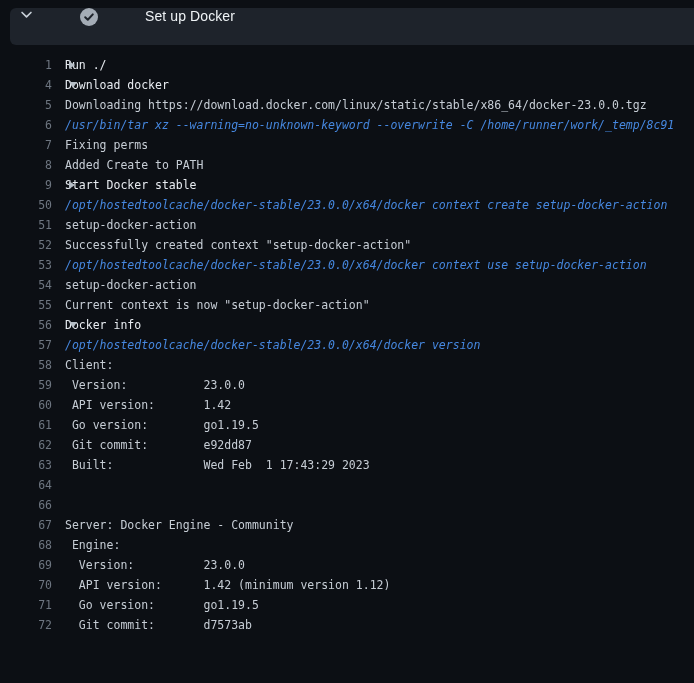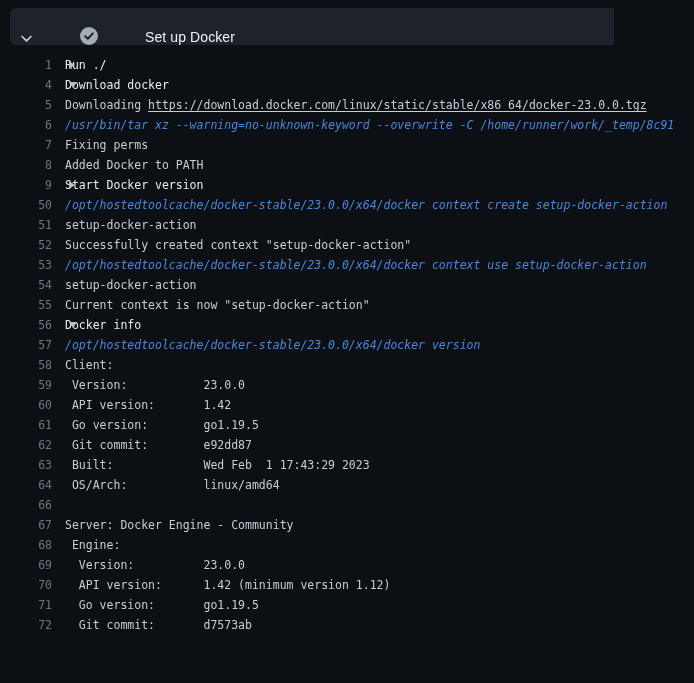--- a/index.html
+++ b/index.html
@@ -6,25 +6,25 @@
   html, body {
     width: 694px; height: 683px;
     background: #0c0f14;
     overflow: hidden;
     font-family: "Liberation Sans", sans-serif;
   }
   
   .step-header {
     position: absolute;
     left: 10px; top: 8px;
-    width: 604px; height: 37px;
+    width: 684px; height: 37px;
     background: #1e232b;
     border-radius: 6px 0 0 6px;
     display: flex;
-    align-items: flex-end;
+    align-items: flex-start;
     padding-left: 10px;
     cursor: pointer;
     gap: 37px;
   }
   .chevron-wrap { width: 13px; height: 13px; margin-right: 10px; display: flex; align-items: center; justify-content: center; }
   .status-wrap  { width: 18px; height: 18px; margin-right: 10px; }
   .step-title {
     color: #eff3f6;
     font-size: 14px;
     letter-spacing: 0.1px;
@@ -57,21 +57,20 @@
   }
   .log-row pre.content {
     margin-left: 13px;
     font: inherit;
     line-height: 20px;
     color: #c6cdd5;
     white-space: pre;
   }
   .log-row pre.content .log-link {
     color: #c6cdd5;
-    text-decoration: underline;
     text-underline-offset: 2px;
     cursor: pointer;
   }
   .log-row.kind-command pre.content { color: #4688e0; font-style: italic; }
   .log-row.kind-group  pre.content { color: #e8ecf1; cursor: pointer; }
   .tri {
     position: absolute;
     left: 69px; top: 50%;
     transform: translateY(-50%);
     width: 0; height: 0;
@@ -104,37 +103,37 @@
   </span>
   <span class="step-title">Set up Docker</span>
 </div>
 
 <div class="log-body" id="log-body">
     <div class="log-row kind-group"><span class="ln">1</span><span class="tri right"></span><pre class="content">Run ./</pre></div>
     <div class="log-row kind-group"><span class="ln">4</span><span class="tri down"></span><pre class="content">Download docker</pre></div>
     <div class="log-row kind-link"><span class="ln">5</span><pre class="content">Downloading <span class="log-link">https://download.docker.com/linux/static/stable/x86_64/docker-23.0.0.tgz</span></pre></div>
     <div class="log-row kind-command"><span class="ln">6</span><pre class="content">/usr/bin/tar xz --warning=no-unknown-keyword --overwrite -C /home/runner/work/_temp/8c91</pre></div>
     <div class="log-row kind-text"><span class="ln">7</span><pre class="content">Fixing perms</pre></div>
-    <div class="log-row kind-text"><span class="ln">8</span><pre class="content">Added Docker to PATH</pre></div>
-    <div class="log-row kind-group"><span class="ln">9</span><span class="tri right"></span><pre class="content">Start Docker version</pre></div>
+    <div class="log-row kind-text"><span class="ln">8</span><pre class="content">Added Create to PATH</pre></div>
+    <div class="log-row kind-group"><span class="ln">9</span><span class="tri right"></span><pre class="content">Start Docker stable</pre></div>
     <div class="log-row kind-command"><span class="ln">50</span><pre class="content">/opt/hostedtoolcache/docker-stable/23.0.0/x64/docker context create setup-docker-action</pre></div>
     <div class="log-row kind-text"><span class="ln">51</span><pre class="content">setup-docker-action</pre></div>
     <div class="log-row kind-text"><span class="ln">52</span><pre class="content">Successfully created context "setup-docker-action"</pre></div>
     <div class="log-row kind-command"><span class="ln">53</span><pre class="content">/opt/hostedtoolcache/docker-stable/23.0.0/x64/docker context use setup-docker-action</pre></div>
     <div class="log-row kind-text"><span class="ln">54</span><pre class="content">setup-docker-action</pre></div>
     <div class="log-row kind-text"><span class="ln">55</span><pre class="content">Current context is now "setup-docker-action"</pre></div>
     <div class="log-row kind-group"><span class="ln">56</span><span class="tri down"></span><pre class="content">Docker info</pre></div>
     <div class="log-row kind-command"><span class="ln">57</span><pre class="content">/opt/hostedtoolcache/docker-stable/23.0.0/x64/docker version</pre></div>
     <div class="log-row kind-text"><span class="ln">58</span><pre class="content">Client:</pre></div>
     <div class="log-row kind-text"><span class="ln">59</span><pre class="content"> Version:           23.0.0</pre></div>
     <div class="log-row kind-text"><span class="ln">60</span><pre class="content"> API version:       1.42</pre></div>
     <div class="log-row kind-text"><span class="ln">61</span><pre class="content"> Go version:        go1.19.5</pre></div>
     <div class="log-row kind-text"><span class="ln">62</span><pre class="content"> Git commit:        e92dd87</pre></div>
     <div class="log-row kind-text"><span class="ln">63</span><pre class="content"> Built:             Wed Feb  1 17:43:29 2023</pre></div>
-    <div class="log-row kind-text"><span class="ln">64</span><pre class="content"> OS/Arch:           linux/amd64</pre></div>
+    <div class="log-row kind-text"><span class="ln">64</span></div>
     <div class="log-row kind-empty"><span class="ln">66</span><pre class="content"></pre></div>
     <div class="log-row kind-text"><span class="ln">67</span><pre class="content">Server: Docker Engine - Community</pre></div>
     <div class="log-row kind-text"><span class="ln">68</span><pre class="content"> Engine:</pre></div>
     <div class="log-row kind-text"><span class="ln">69</span><pre class="content">  Version:          23.0.0</pre></div>
     <div class="log-row kind-text"><span class="ln">70</span><pre class="content">  API version:      1.42 (minimum version 1.12)</pre></div>
     <div class="log-row kind-text"><span class="ln">71</span><pre class="content">  Go version:       go1.19.5</pre></div>
     <div class="log-row kind-text"><span class="ln">72</span><pre class="content">  Git commit:       d7573ab</pre></div>
   </div>
 
 </body></html>

